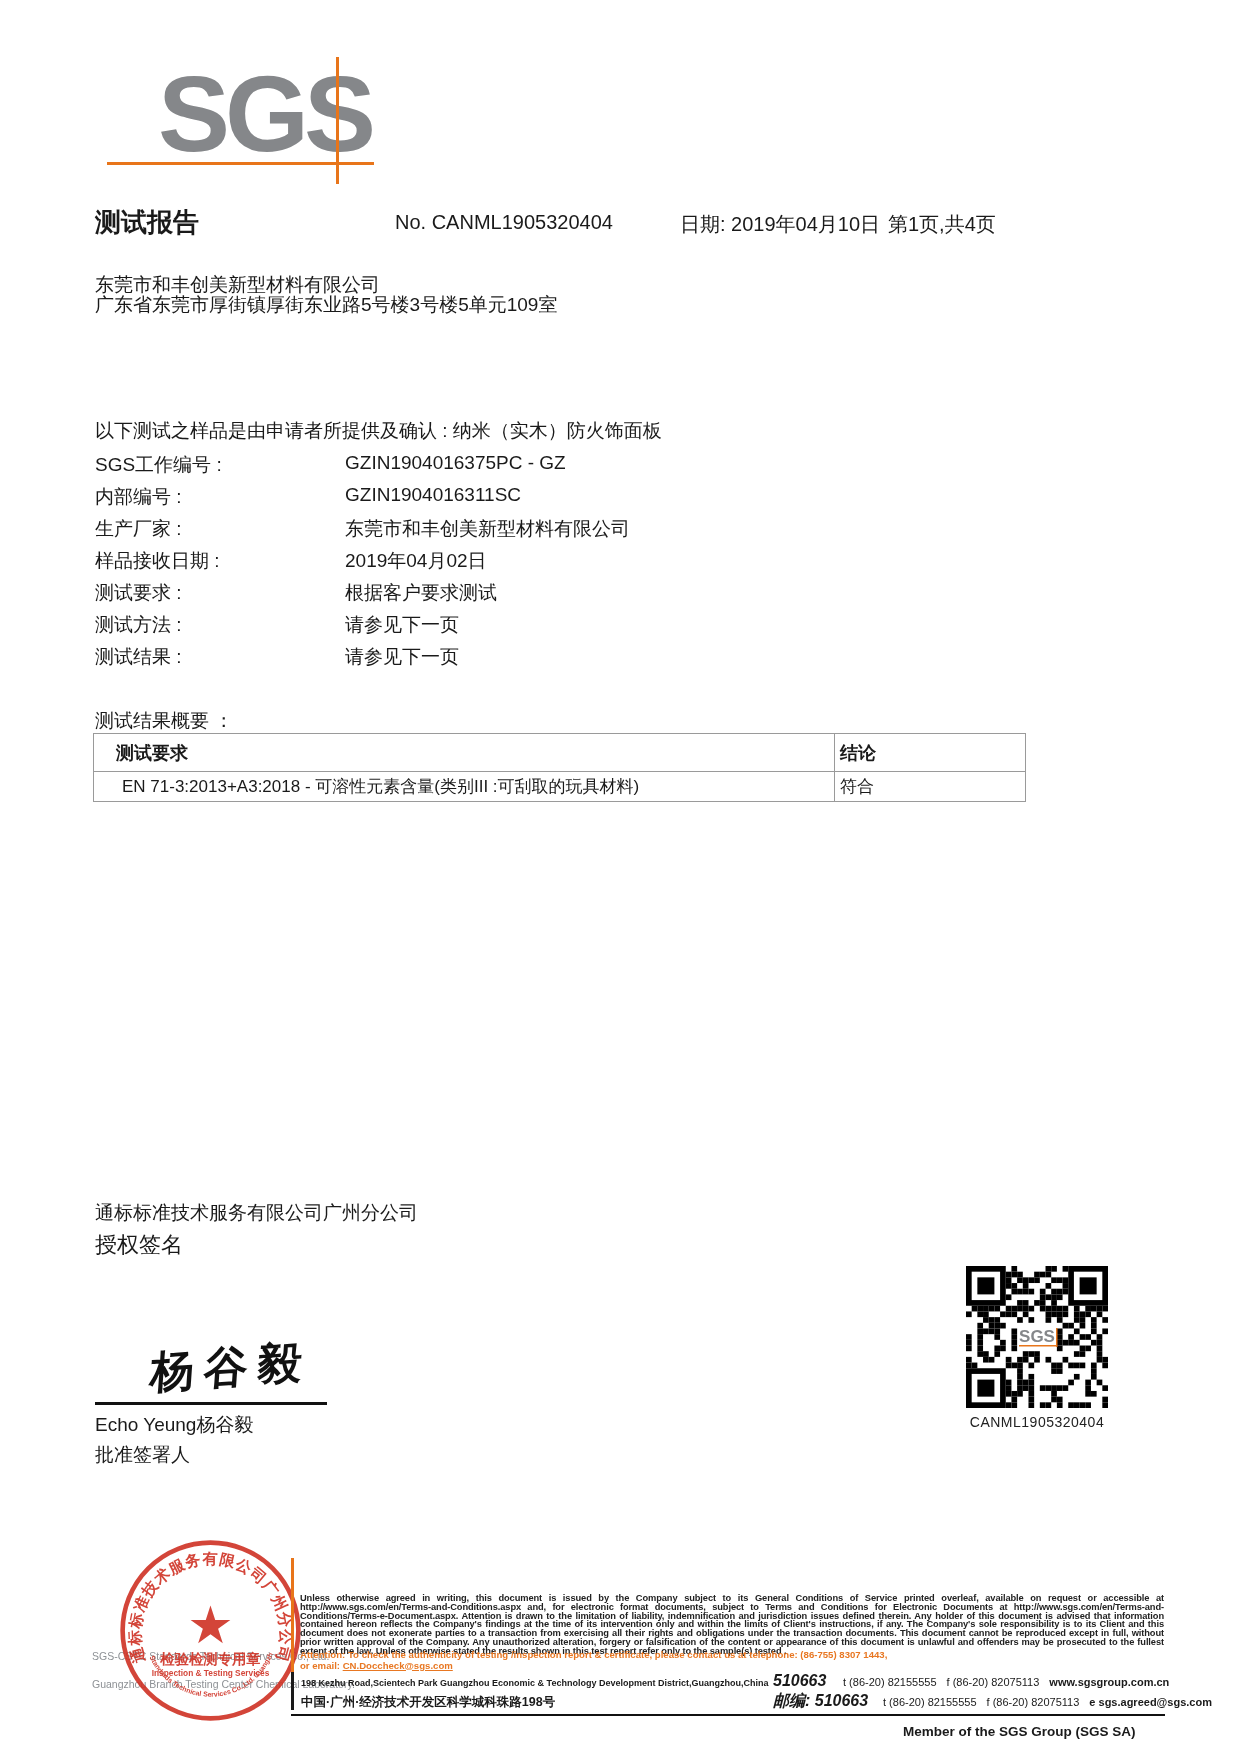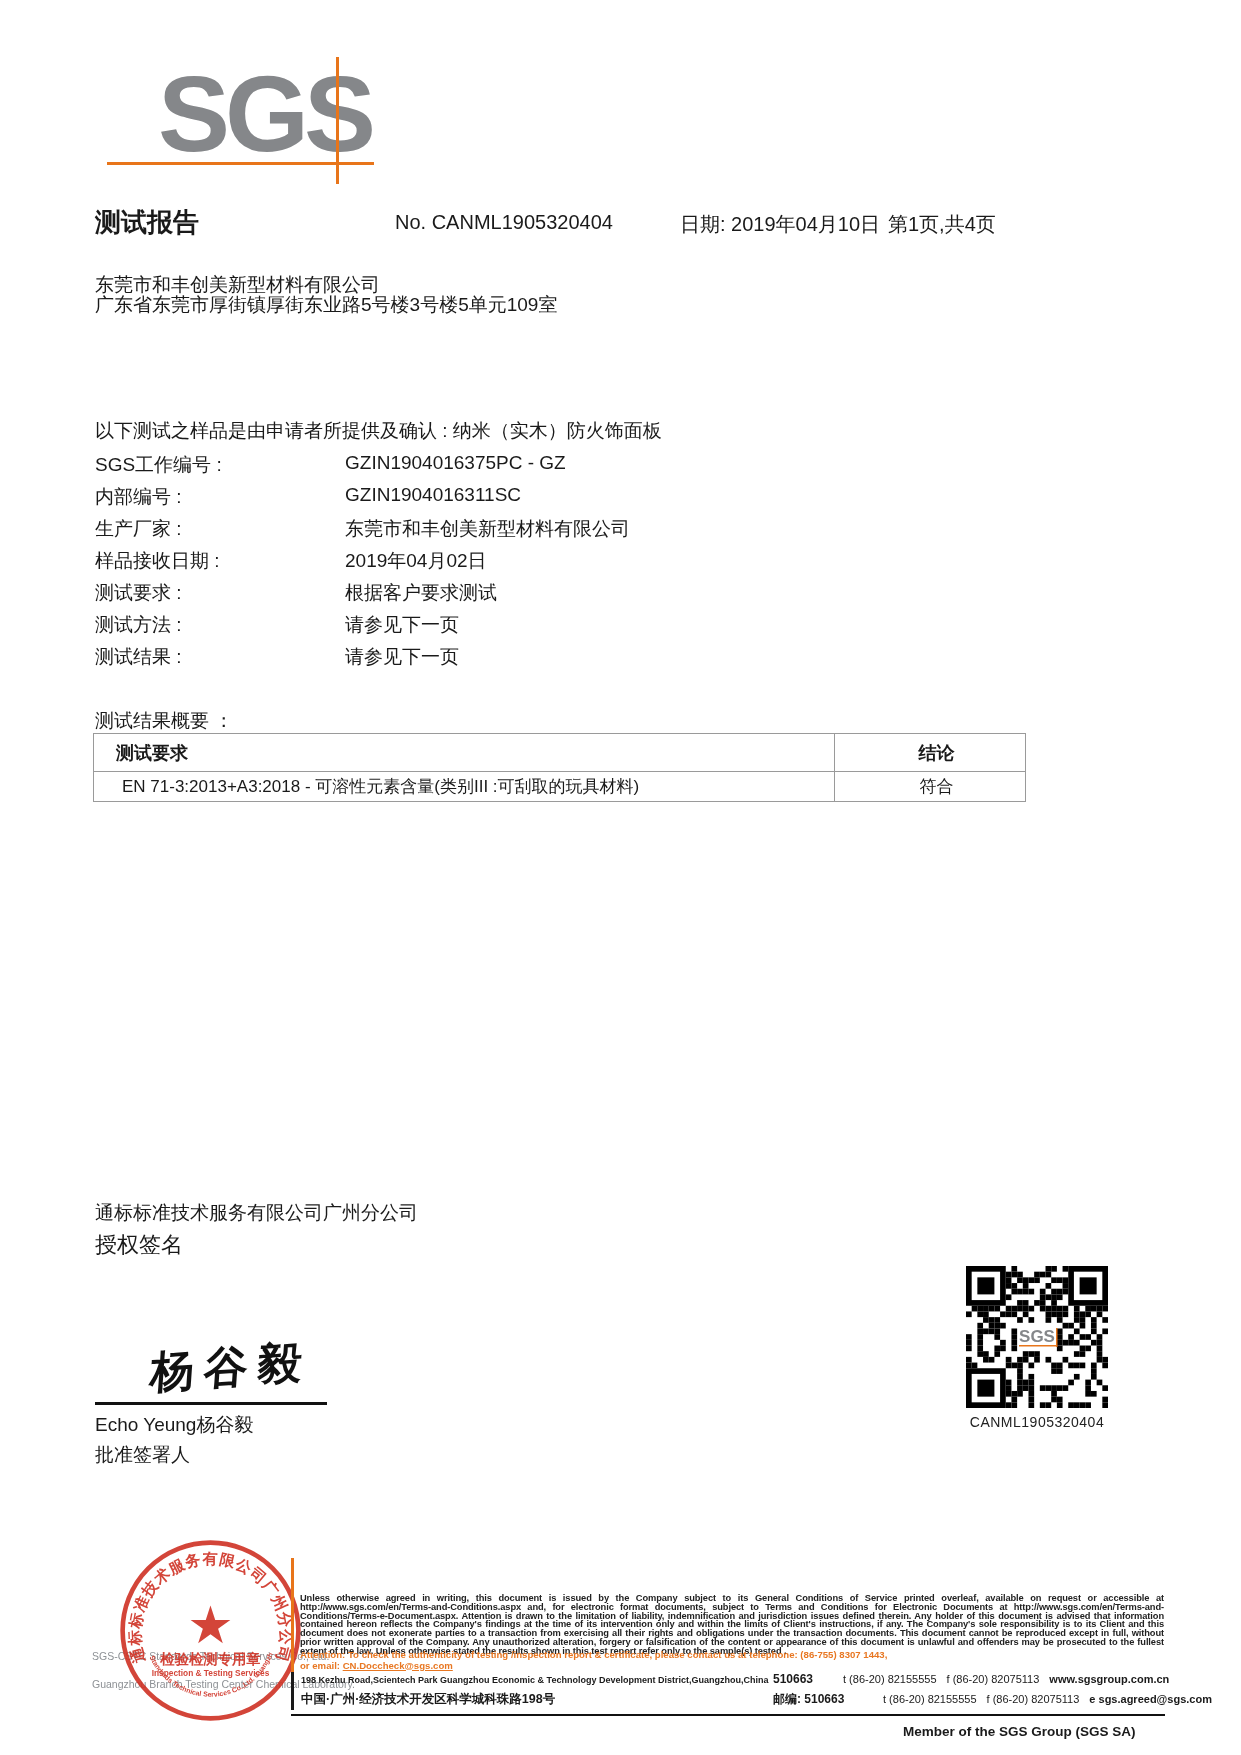--- a/index.html
+++ b/index.html
@@ -27,21 +27,21 @@
   .fields { position:absolute; left:95px; top:452px; width:900px; }
   .frow   { display:flex; height:32px; align-items:flex-start; font-size:19px; }
   .flabel { width:250px; flex:none; }
   .fvalue { flex:1; }
 
   .summary-heading { position:absolute; left:95px; top:708px; font-size:19px; }
 
   .summary-table { position:absolute; left:93px; top:733px; width:933px; border-collapse:collapse; }
   .summary-table th, .summary-table td { border:1px solid #9a9a9a; font-size:18px; }
   .summary-table th { height:38px; font-weight:bold; text-align:left; padding-left:22px; }
-  .summary-table th.concl, .summary-table td.concl { width:191px; text-align:center; padding-left:13px; }
+  .summary-table th.concl, .summary-table td.concl { width:191px; text-align:left; padding-left:5px; }
   .summary-table td { height:30px; padding-left:28px; font-size:17px; }
 
   .sig-company { position:absolute; left:95px; top:1200px; font-size:19px; }
   .sig-label   { position:absolute; left:95px; top:1230px; font-size:22px; }
 
   .qr-block  { position:absolute; left:964px; top:1266px; width:146px; text-align:center; }
   .qr-cap    { font-size:14px; margin-top:2px; letter-spacing:0.5px; color:#222; }
 
   .handwriting { position:absolute; left:150px; top:1338px; font-size:44px; font-weight:600;
                  letter-spacing:10px; transform:rotate(-4deg) skewX(-8deg); color:#111; }
@@ -58,21 +58,21 @@
   .disclaimer { position:absolute; left:300px; top:1558px; width:864px; font-size:9.3px;
                 line-height:8.8px; font-weight:600; color:#222; text-align:justify; letter-spacing:-0.1px;margin-top:36px; }
   .attention  { position:absolute; left:300px; top:1650px; width:864px; font-size:9.6px;
                 line-height:10.5px; font-weight:bold; color:#e87722; }
   .attention .em { text-decoration:underline; }
 
   .addr-block { position:absolute; left:291px; top:1672px; width:874px; border-left:3px solid #1a1a1a; padding-left:7px; }
   .addr-row   { display:flex; align-items:baseline; white-space:nowrap; height:19px; }
   .addr-en    { font-size:9px;  font-weight:bold; width:472px; flex:none; }
   .addr-cn    { font-size:12.5px; font-weight:bold; width:472px; flex:none; }
-  .addr-num   { font-size:12px; font-weight:bold; width:70px; flex:none; }
+  .addr-num   { font-size:16px; font-weight:bold; width:70px; flex:none;font-style:italic; }
   .addr-tel   { font-size:11px; font-weight:normal; margin-right:10px; }
   .addr-web   { font-size:11px; font-weight:bold; }
 
   .foot-rule { position:absolute; left:291px; top:1714px; width:874px; height:2px; background:#111; }
   .member    { position:absolute; left:903px; top:1724px; font-size:13.5px; font-weight:bold; }
 </style>
 </head>
 <body>
 
 <div class="page">

